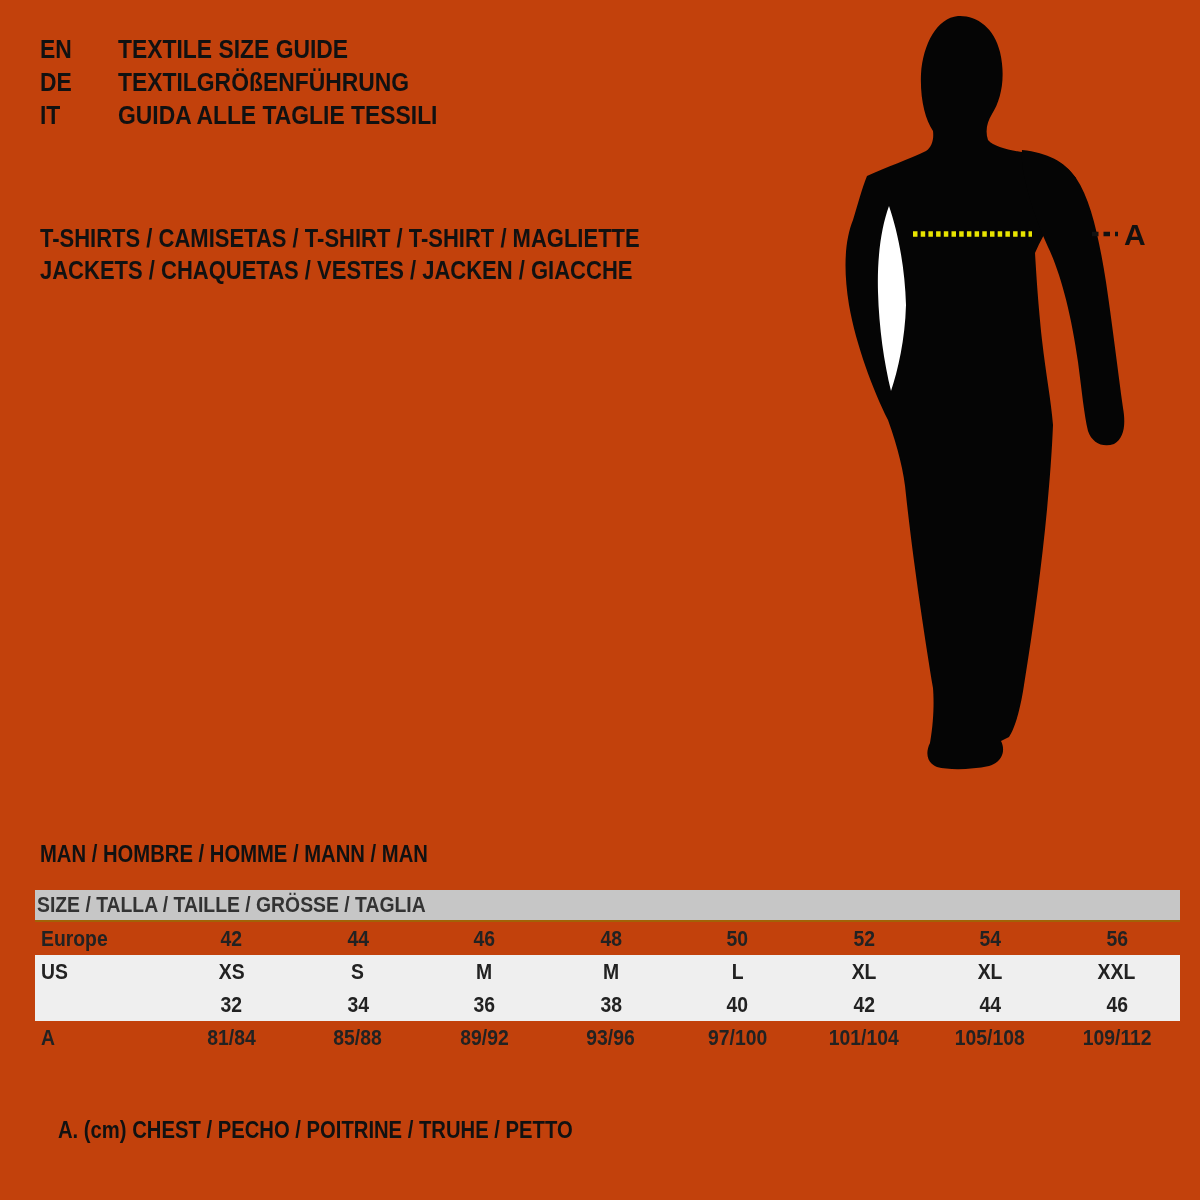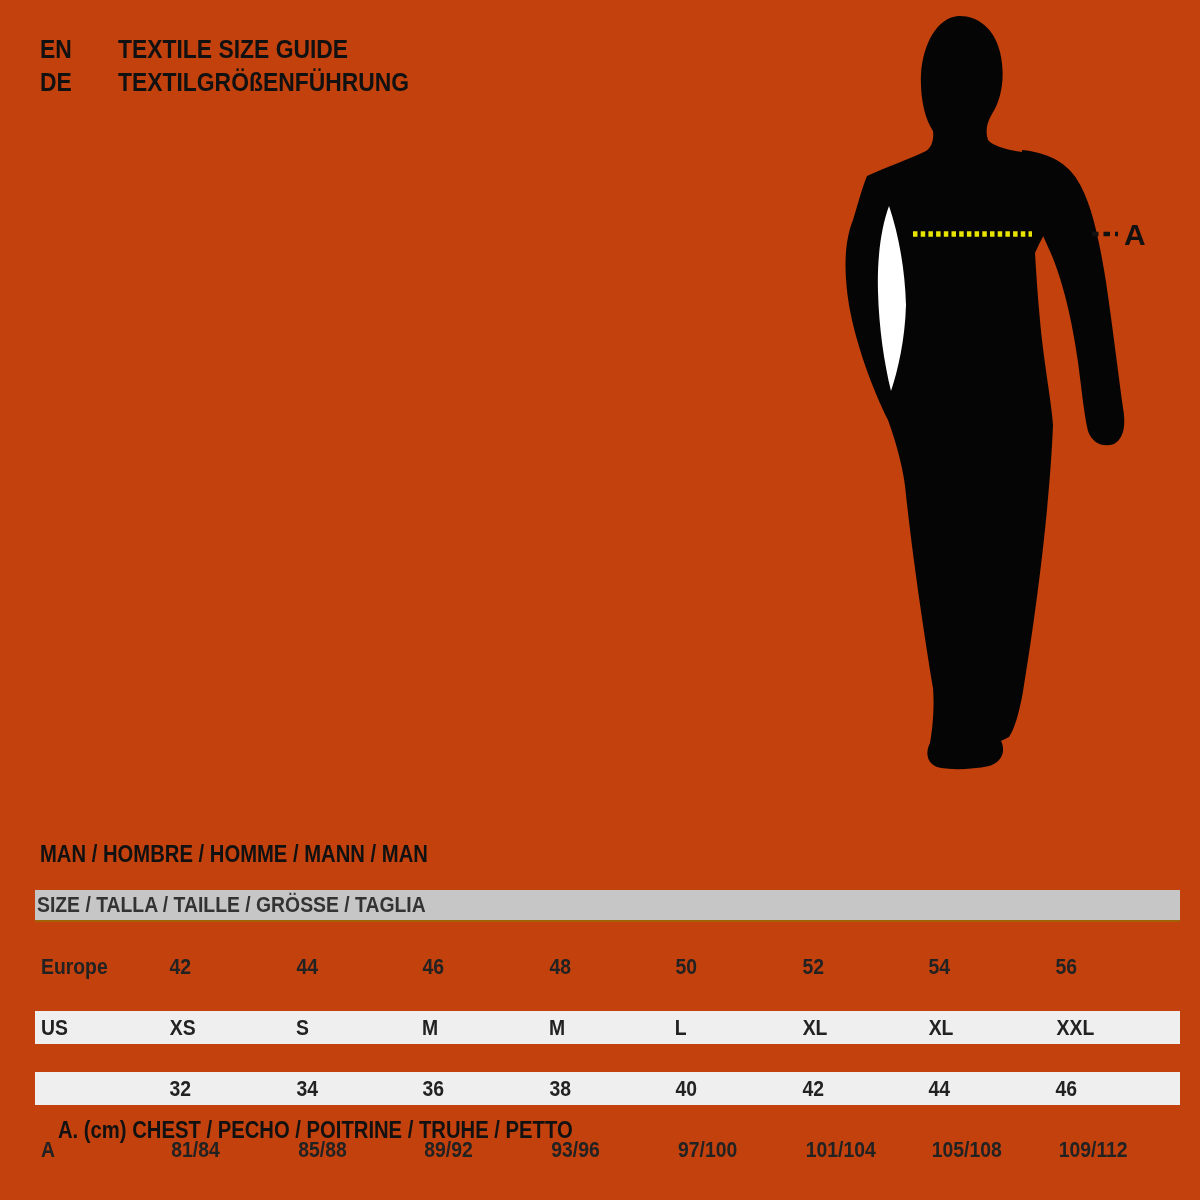--- a/index.html
+++ b/index.html
@@ -18,43 +18,50 @@
   .category-block{position:absolute;left:40px;top:222px;font-weight:bold;font-size:25px;line-height:32px;}
 
   .figure{position:absolute;left:0;top:0;width:1200px;height:1200px;}
   .sil{fill:#050505;}
   .gap{fill:#ffffff;}
 
   .section-title{position:absolute;left:40px;top:841px;margin:0;font-weight:bold;font-size:23px;}
 
   .table{position:absolute;left:35px;top:890px;width:1145px;font-size:22px;font-weight:bold;color:#222;}
   .thead{height:30px;line-height:30px;background:#c6c6c6;border-bottom:2px solid #a16207;padding-left:2px;color:#333;}
-  .trow{display:grid;grid-template-columns:133px repeat(8,1fr);height:33px;line-height:33px;margin-top:28px;}
+  .trow{display:grid;grid-template-columns:133px repeat(8,1fr);height:33px;line-height:33px;}
   .trow:nth-child(3),.trow:nth-child(4){background:#efefef;}
   .tlabel{padding-left:6px;text-align:left;}
-  .tcell{}
+  .tcell{text-align:center;}
 
   .footnote{position:absolute;left:40px;top:1099px;margin:18px;font-weight:bold;font-size:23px;}
 
   .marker-label{font-family:"Liberation Sans",sans-serif;font-weight:bold;font-size:30px;fill:#111;}
 </style>
 </head>
 <body>
 
 <div class="canvas">
 
   <section class="lang-block">
     <div class="lang-row">
       <span class="lang-code cx">EN</span><span class="cx">TEXTILE SIZE GUIDE</span>
     </div>
     <div class="lang-row">
       <span class="lang-code cx">DE</span><span class="cx">TEXTILGRÖßENFÜHRUNG</span>
     </div>
+    <div class="lang-row">
+      <span class="lang-code cx">IT</span><span class="cx">GUIDA ALLE TAGLIE TESSILI</span>
+    </div>
   </section>
 
+  <section class="category-block">
+    <div><span class="cx">T-SHIRTS / CAMISETAS / T-SHIRT / T-SHIRT / MAGLIETTE</span></div>
+    <div><span class="cx">JACKETS / CHAQUETAS / VESTES / JACKEN / GIACCHE</span></div>
+  </section>
 
   <svg class="figure" viewBox="0 0 1200 1200" xmlns="http://www.w3.org/2000/svg">
     <path class="sil" d="
       M 958 16
       C 976 15 994 27 1000 52
       C 1006 78 1001 100 992 114
       C 987 122 985 131 988 140
       C 996 149 1016 151 1040 155
       C 1056 158 1067 166 1076 178
       C 1062 205 1045 230 1035 253

